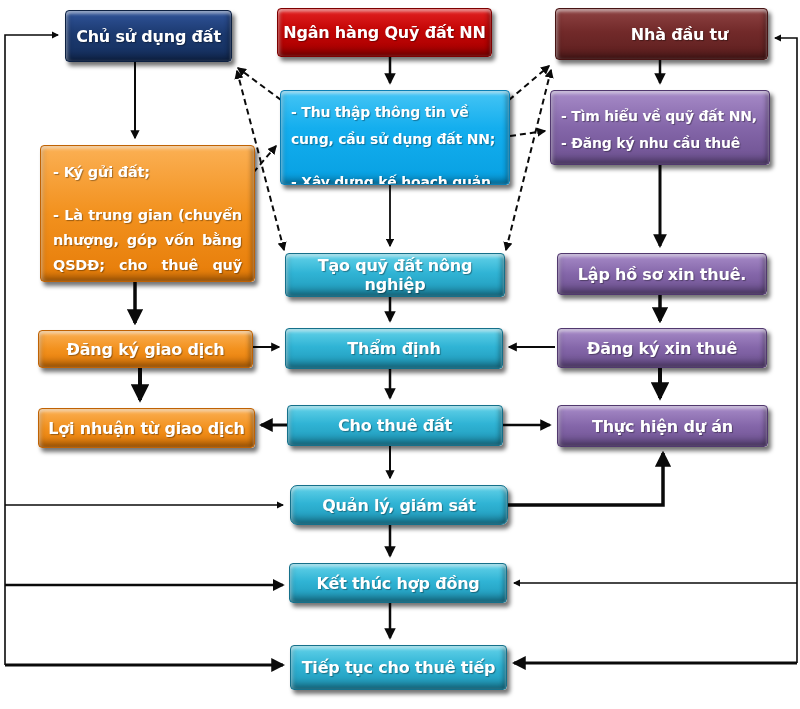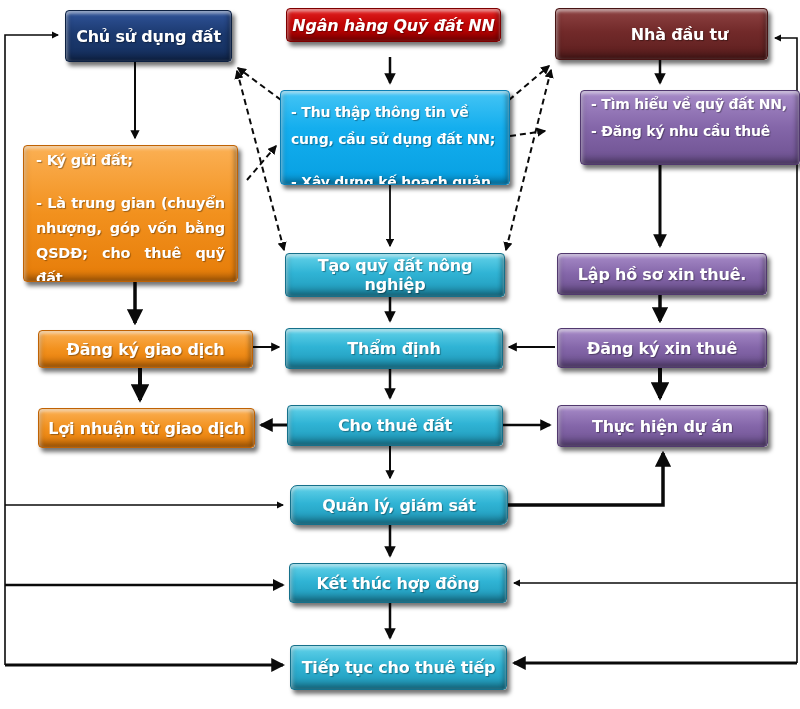--- a/index.html
+++ b/index.html
@@ -87,38 +87,38 @@
         <line x1="509" y1="100" x2="549" y2="66" marker-end="url(#ah)"></line>
         <line x1="506" y1="250" x2="551" y2="70" marker-end="url(#ah)" marker-start="url(#ah)"></line>
         <line x1="510" y1="136" x2="545" y2="131" marker-end="url(#ah)"></line>
       </g>
     </g>
   </svg>
 
   <div class="node c-blue" style="left:65px;top:10px;width:167px;height:52px;">
     <span>Chủ sử dụng đất</span>
   </div>
-  <div class="node c-red" style="left:286px;top:8px;width:215px;height:34px;font-style:italic;">
+  <div class="node c-red" style="left:277px;top:8px;width:215px;height:49px;">
     <span>Ngân hàng Quỹ đất NN</span>
   </div>
   <div class="node c-maroon" style="left:555px;top:8px;width:213px;height:52px;padding-left:36px;">
     <span>Nhà đầu tư</span>
   </div>
 
   <div class="node c-cyaninfo info cyan-list" style="left:280px;top:90px;width:230px;height:95px;padding:8px 10px;">
     <span class="ln">- Thu thập thông tin về</span>
     <span class="ln">cung, cầu sử dụng đất NN;</span>
     <span class="gap"></span>
     <span class="ln">- Xây dựng kế hoạch quản</span>
   </div>
-  <div class="node c-purple info" style="left:580px;top:90px;width:220px;height:75px;padding:0 10px;">
+  <div class="node c-purple info" style="left:550px;top:90px;width:220px;height:75px;padding:12px 10px;">
     <span class="ln">- Tìm hiểu về quỹ đất NN,</span>
     <span class="ln">- Đăng ký nhu cầu thuê</span>
   </div>
-  <div class="node c-orange info orange-list" style="left:23px;top:145px;width:215px;height:137px;padding:2px 12px;font-size:14.5px;">
+  <div class="node c-orange info orange-list" style="left:40px;top:145px;width:215px;height:137px;padding:14px 12px;font-size:14.5px;">
     <span class="ln" style="line-height:24px;">- Ký gửi đất;</span>
     <span class="gap"></span>
     <span class="just">- Là trung gian (chuyển nhượng, góp vốn bằng QSDĐ; cho thuê quỹ đất</span>
   </div>
 
   <div class="node c-teal" style="left:285px;top:253px;width:220px;height:44px;">
     <span>Tạo quỹ đất nông nghiệp</span>
   </div>
   <div class="node c-purple" style="left:557px;top:253px;width:210px;height:42px;">
     <span>Lập hồ sơ xin thuê.</span>

